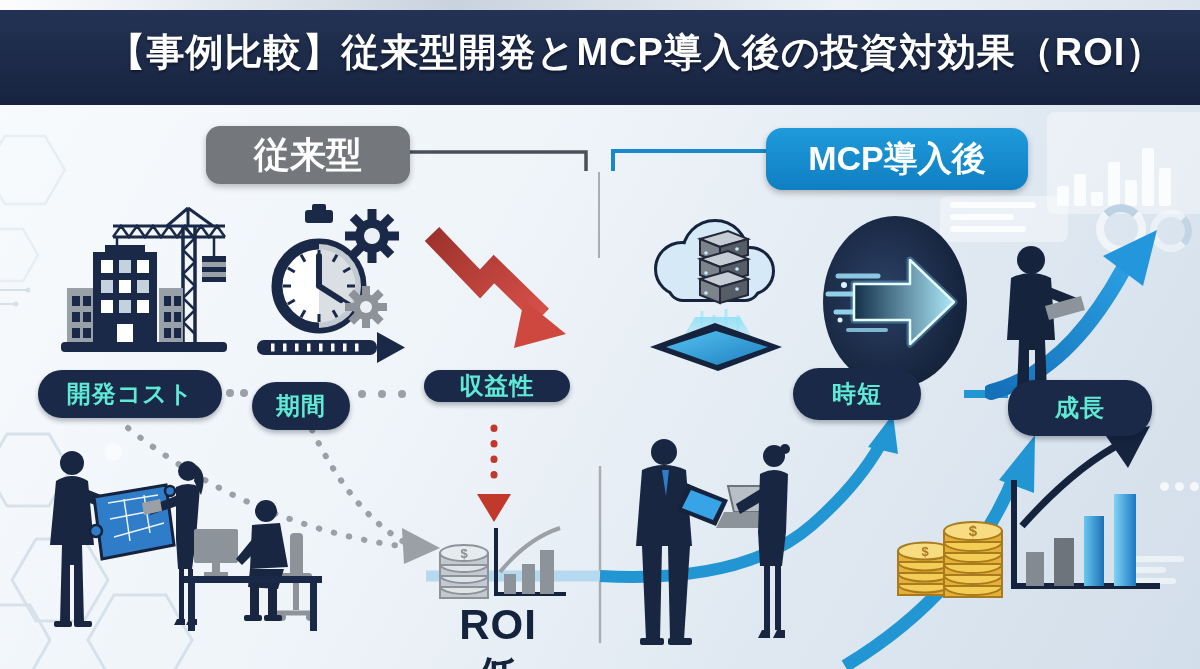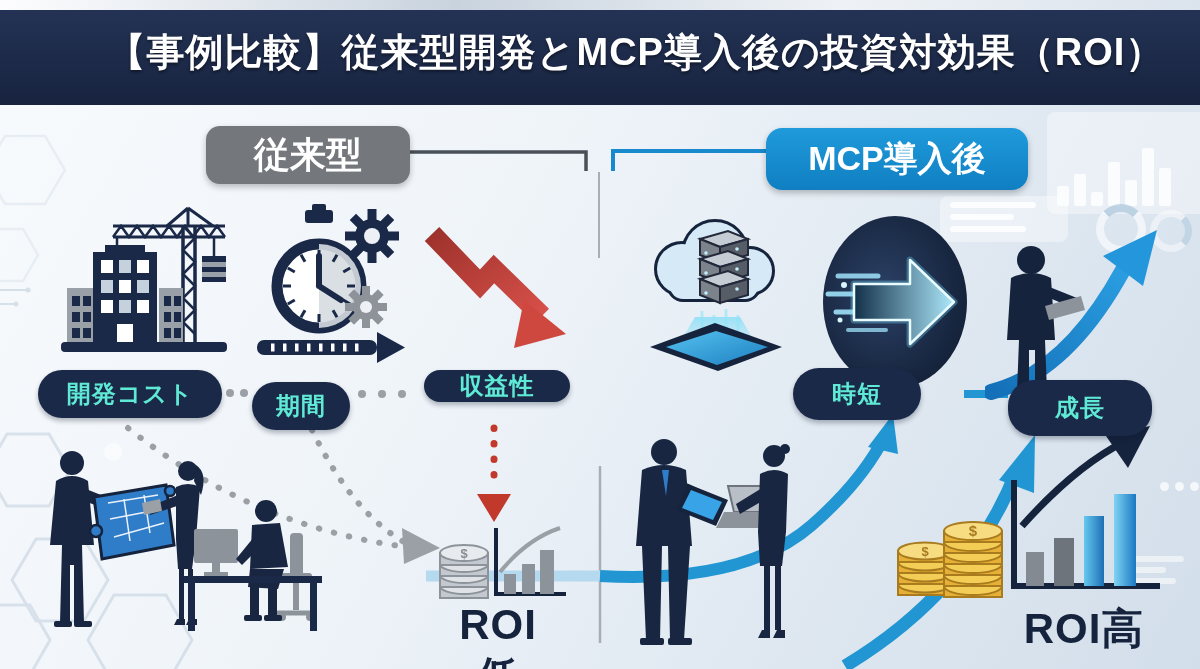--- a/index.html
+++ b/index.html
@@ -508,15 +508,14 @@
     </defs>
     <path d="M14 56 V162 H160" fill="none" stroke="#16233d" stroke-width="6"></path>
     <rect x="26" y="128" width="18" height="34" fill="#838a92"></rect>
     <rect x="54" y="114" width="20" height="48" fill="#6d747c"></rect>
     <rect x="84" y="92" width="20" height="70" fill="url(#bb1)"></rect>
     <rect x="114" y="70" width="22" height="92" fill="url(#bb2)"></rect>
     <path d="M22 102 C 56 64 88 36 124 18" fill="none" stroke="#16233d" stroke-width="7"></path>
     <polygon points="106,12 150,2 128,44" fill="#16233d"></polygon>
   </svg>
 
-  <div class="abs roi-text" style="left:1014px;top:601px;width:140px;">ROI高</div>
 
 </div>
 
 </body></html>

